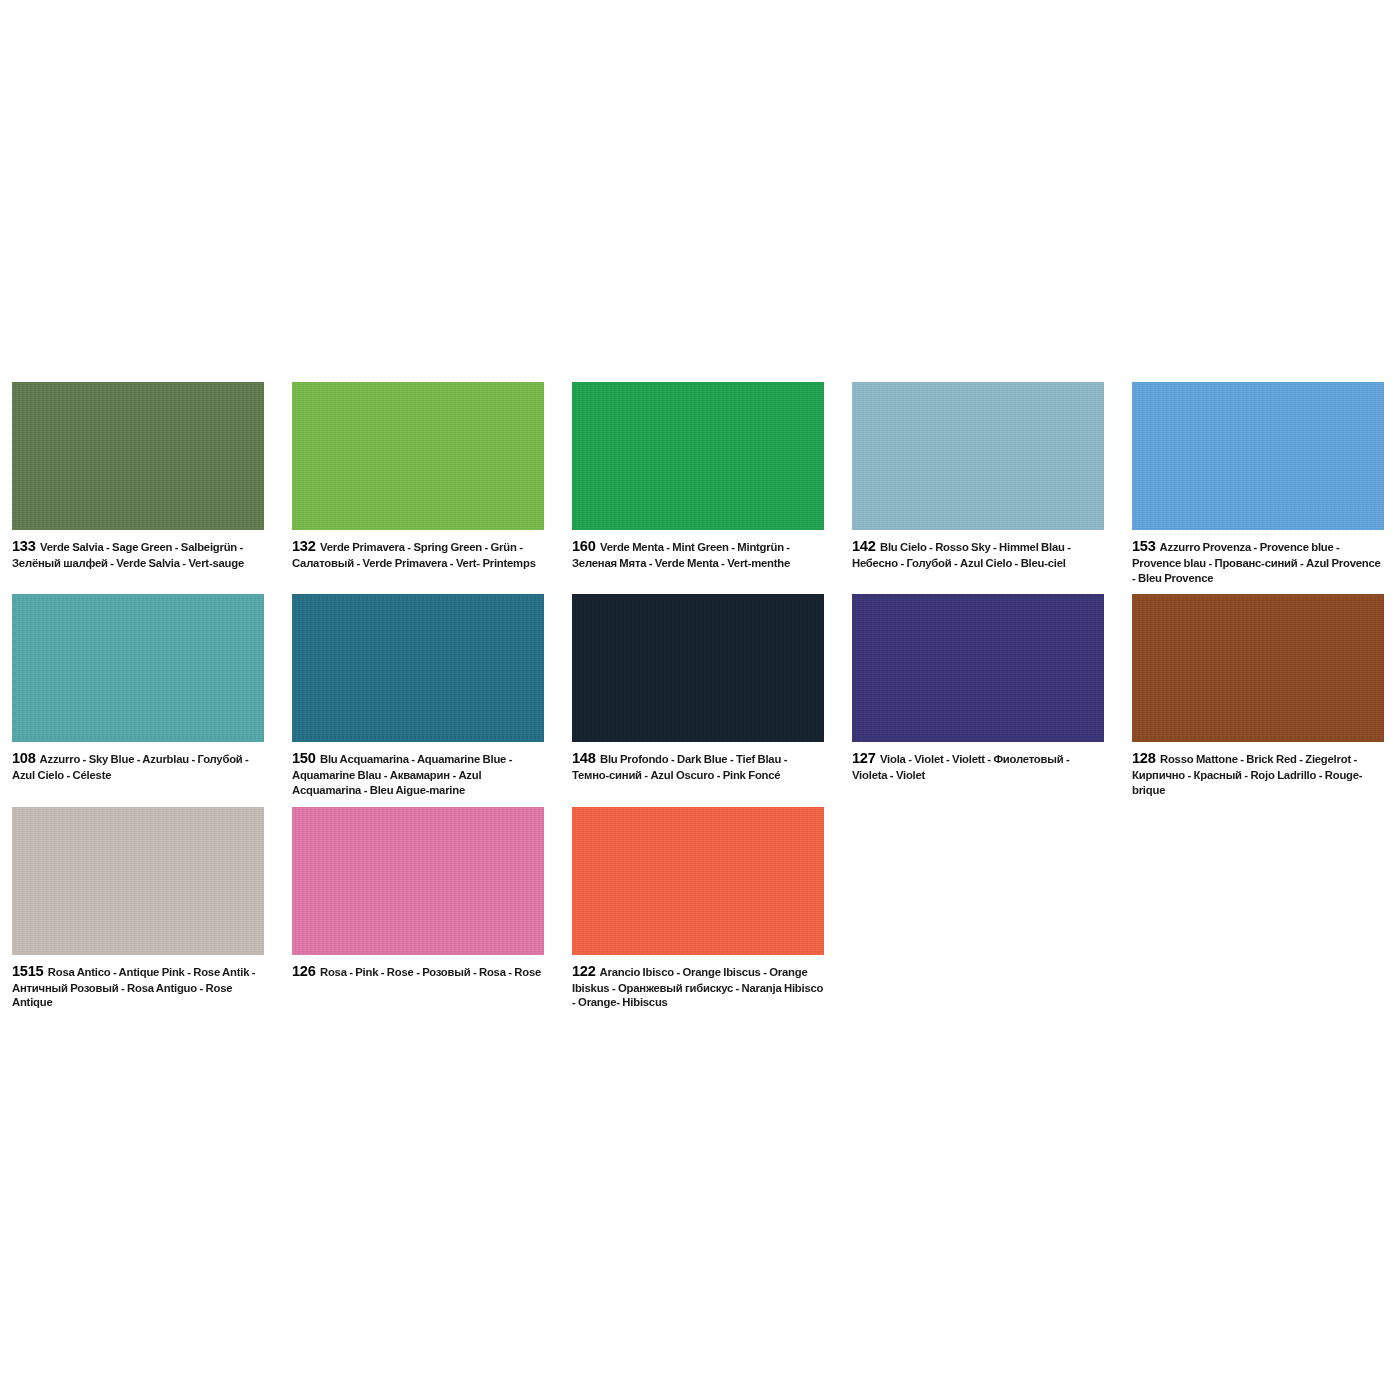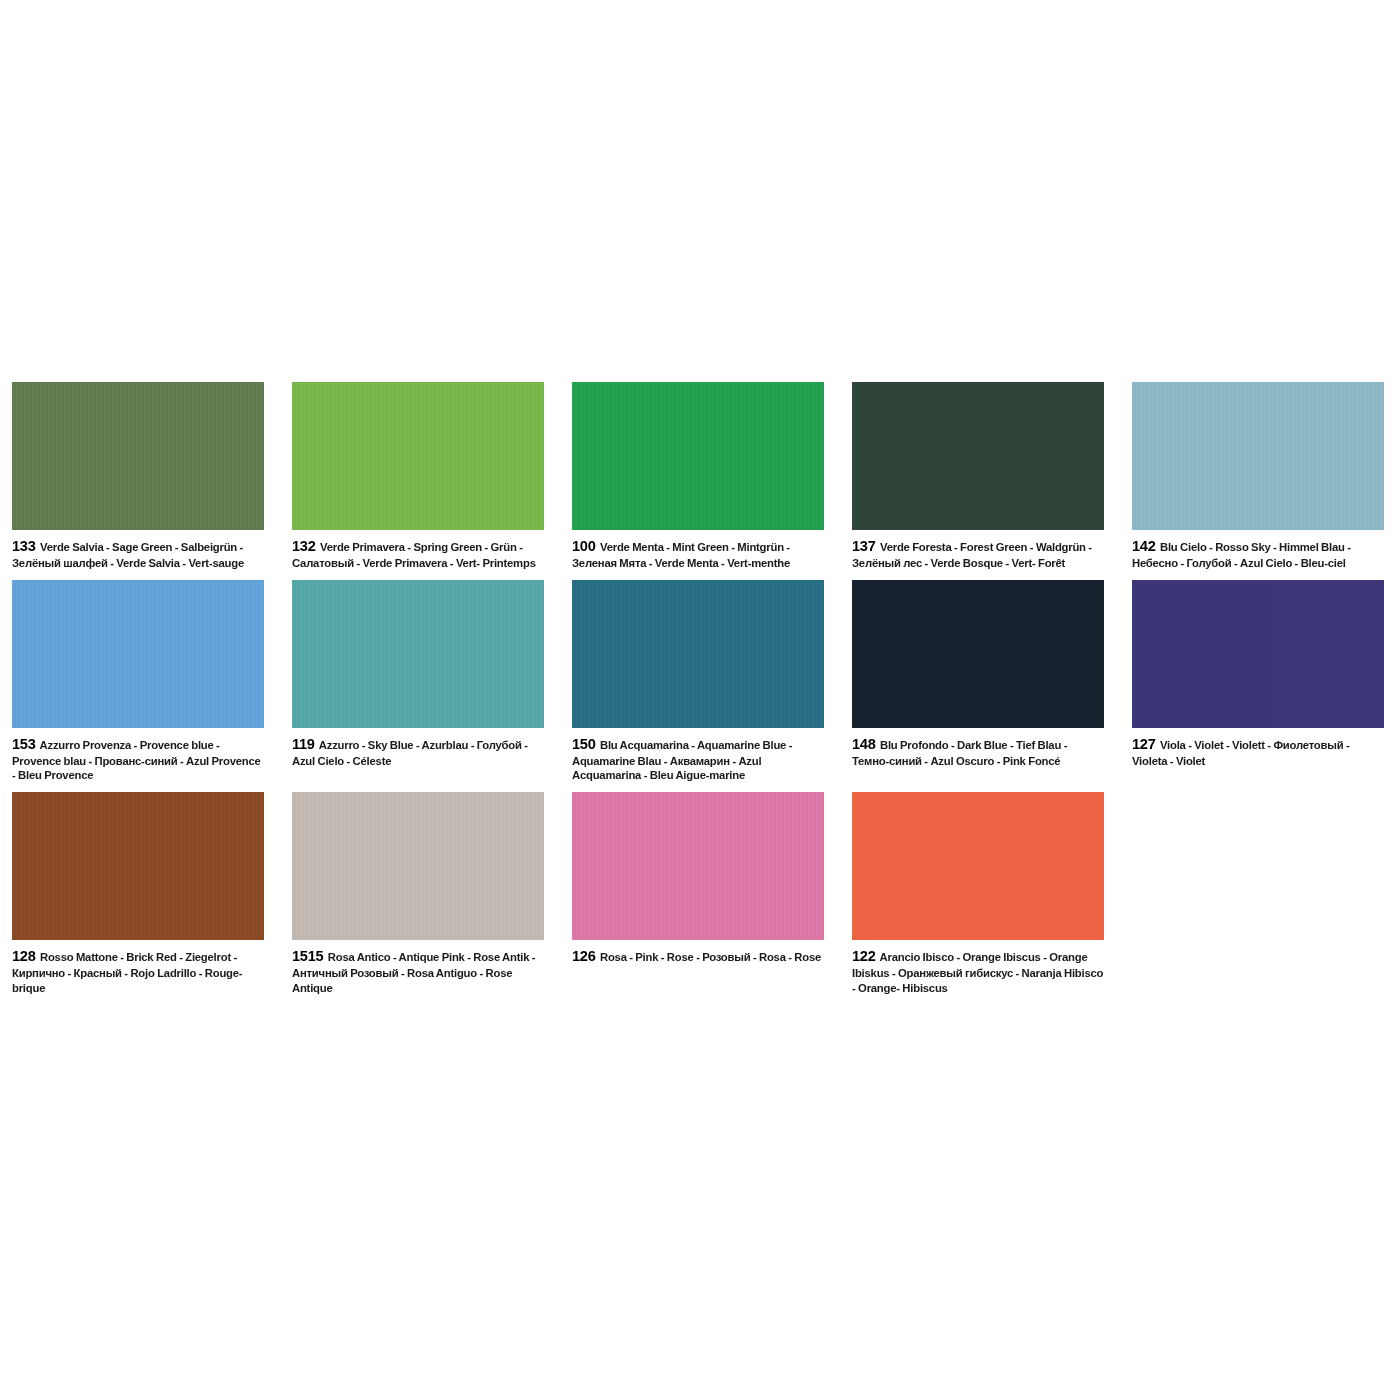--- a/index.html
+++ b/index.html
@@ -105,45 +105,39 @@
       </div>
       <div class="swatch-cell">
         <div class="swatch-inner">
           <div class="swatch-chip" style="background: rgb(118, 182, 74);"></div>
           <div class="swatch-caption"><span class="swatch-code">132</span> <span class="swatch-names">Verde Primavera - Spring Green - Grün - Салатовый - Verde Primavera - Vert- Printemps</span></div>
         </div>
       </div>
       <div class="swatch-cell">
         <div class="swatch-inner">
           <div class="swatch-chip" style="background: rgb(33, 160, 77);"></div>
-          <div class="swatch-caption"><span class="swatch-code">100</span> <span class="swatch-names">Verde Menta - Mint Green - Mintgrün - Зеленая Мята - Verde  Menta - Vert-menthe</span></div>
-        </div>
-      </div>
-      <div class="swatch-cell">
-        <div class="swatch-inner">
-          <div class="swatch-chip" style="background: rgb(46, 68, 56);"></div>
-          <div class="swatch-caption"><span class="swatch-code">137</span> <span class="swatch-names">Verde Foresta - Forest Green - Waldgrün - Зелёный лес - Verde  Bosque - Vert- Forêt</span></div>
+          <div class="swatch-caption"><span class="swatch-code">160</span> <span class="swatch-names">Verde Menta - Mint Green - Mintgrün - Зеленая Мята - Verde  Menta - Vert-menthe</span></div>
         </div>
       </div>
       <div class="swatch-cell">
         <div class="swatch-inner">
           <div class="swatch-chip" style="background: rgb(140, 182, 196);"></div>
           <div class="swatch-caption"><span class="swatch-code">142</span> <span class="swatch-names">Blu Cielo - Rosso Sky - Himmel Blau - Небесно - Голубой - Azul Cielo - Bleu-ciel</span></div>
         </div>
       </div>
       <div class="swatch-cell">
         <div class="swatch-inner">
           <div class="swatch-chip" style="background: rgb(98, 162, 218);"></div>
           <div class="swatch-caption"><span class="swatch-code">153</span> <span class="swatch-names">Azzurro Provenza - Provence blue - Provence blau - Прованс-синий - Azul Provence - Bleu Provence</span></div>
         </div>
       </div>
       <div class="swatch-cell">
         <div class="swatch-inner">
           <div class="swatch-chip" style="background: rgb(85, 166, 165);"></div>
-          <div class="swatch-caption"><span class="swatch-code">119</span> <span class="swatch-names">Azzurro - Sky Blue - Azurblau - Голубой - Azul Cielo - Céleste</span></div>
+          <div class="swatch-caption"><span class="swatch-code">108</span> <span class="swatch-names">Azzurro - Sky Blue - Azurblau - Голубой - Azul Cielo - Céleste</span></div>
         </div>
       </div>
       <div class="swatch-cell">
         <div class="swatch-inner">
           <div class="swatch-chip" style="background: rgb(39, 110, 132);"></div>
           <div class="swatch-caption"><span class="swatch-code">150</span> <span class="swatch-names">Blu Acquamarina - Aquamarine Blue - Aquamarine Blau - Аквамарин - Azul Acquamarina - Bleu Aigue-marine</span></div>
         </div>
       </div>
       <div class="swatch-cell">
         <div class="swatch-inner">

